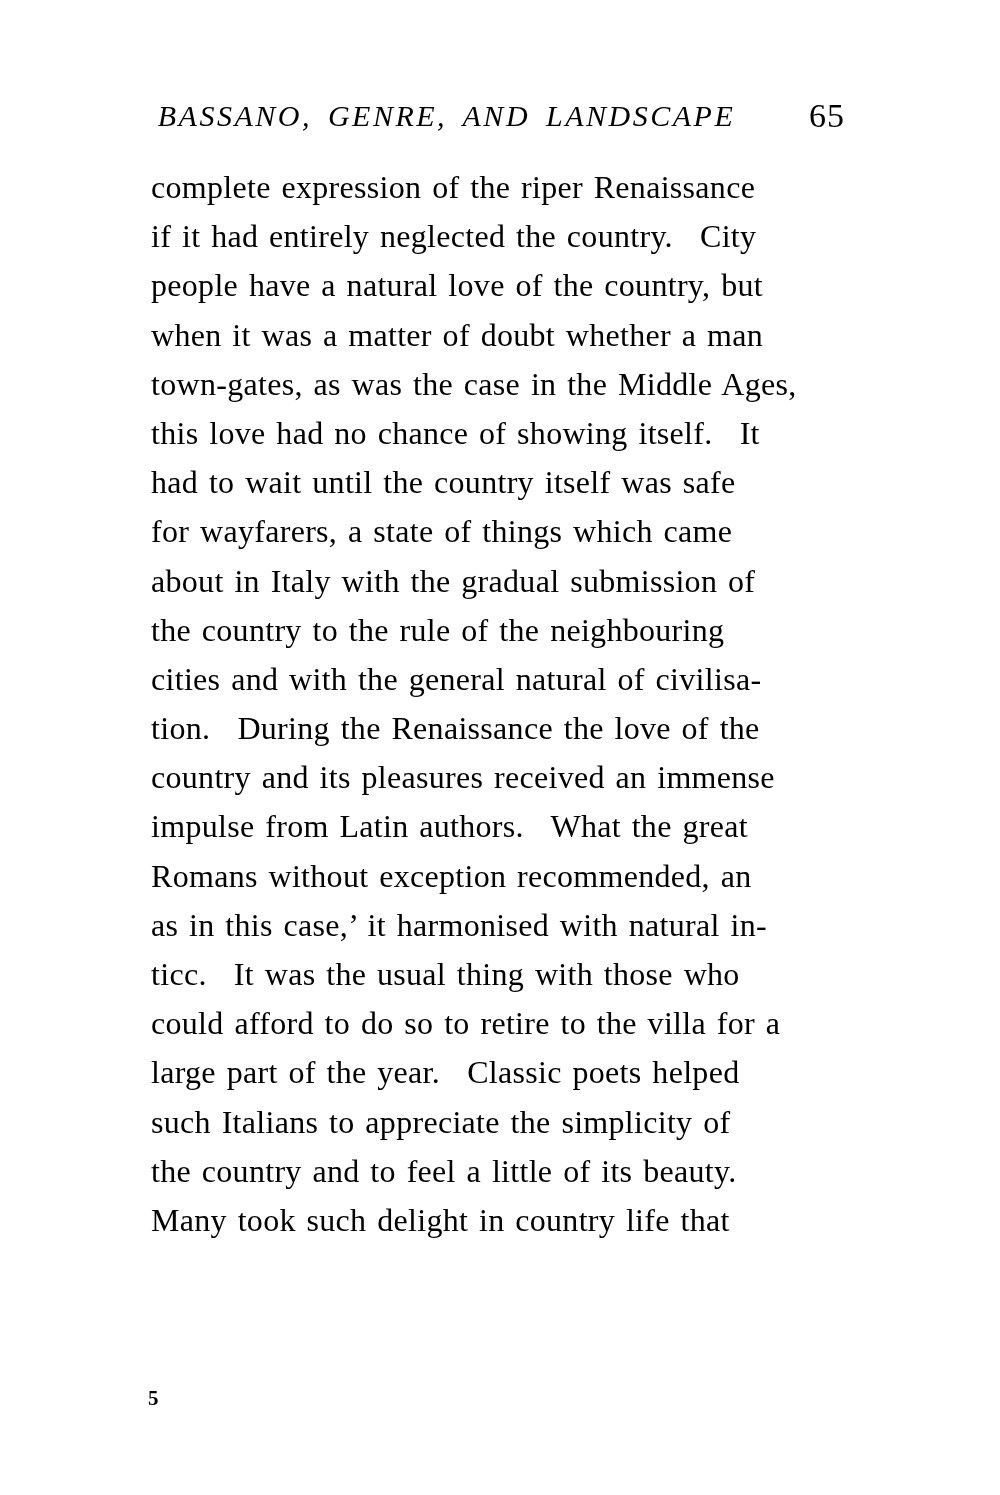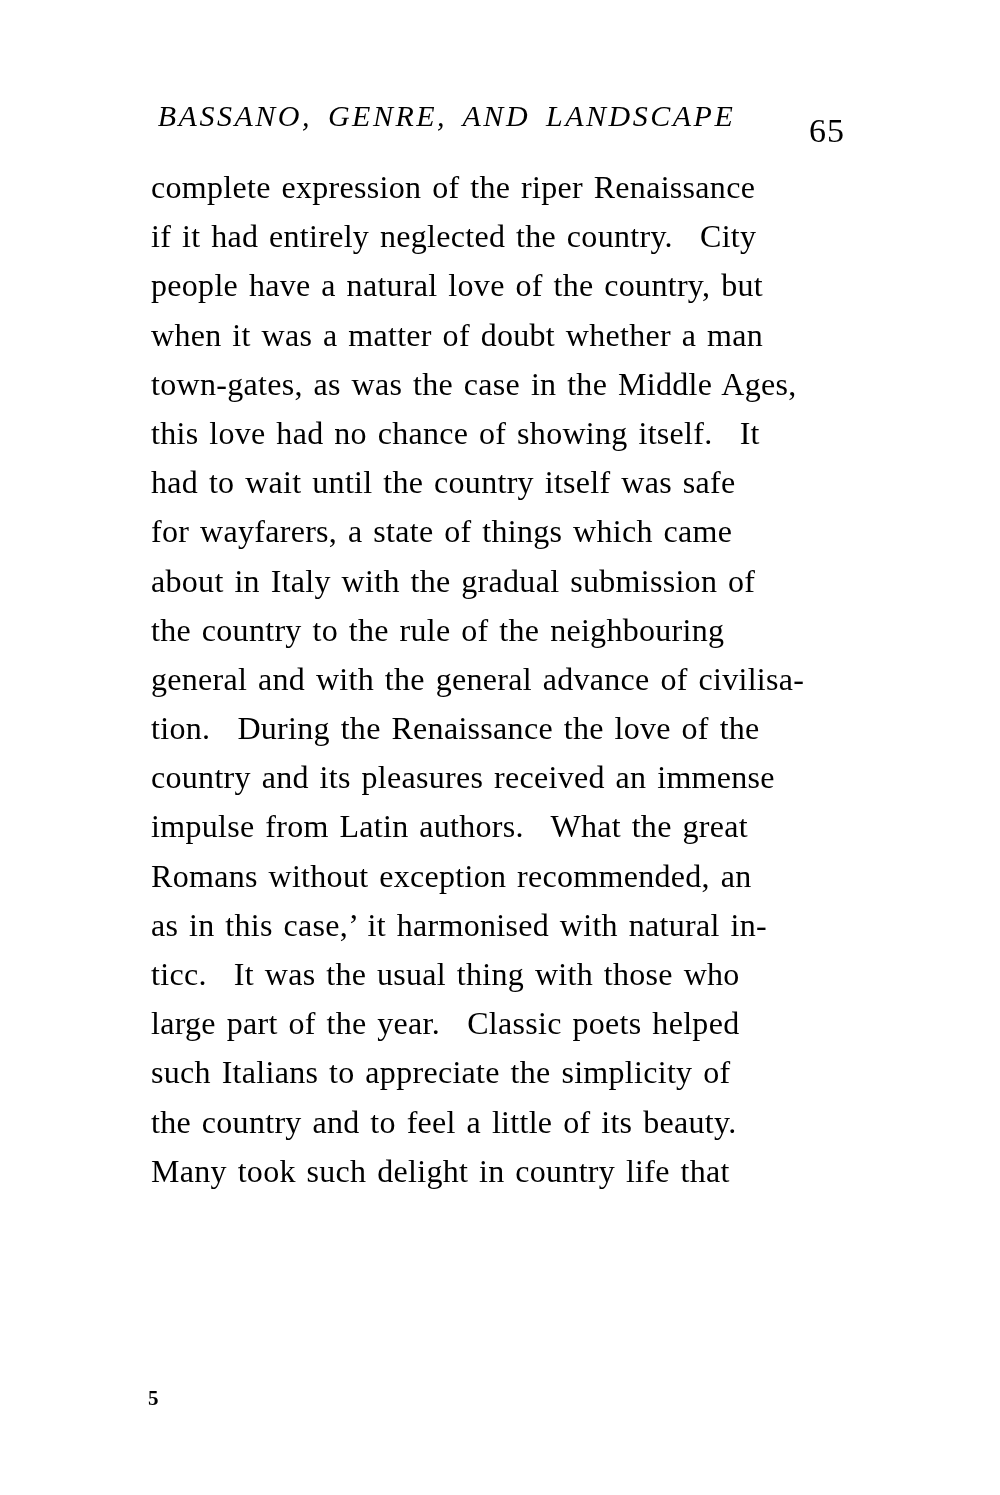--- a/index.html
+++ b/index.html
@@ -33,21 +33,20 @@
     white-space: nowrap;
     line-height: 40px;
   }
   .folio {
     position: absolute;
     right: 0;
     top: 0;
     font-size: 34px;
     line-height: 40px;
     letter-spacing: 1px;
-    margin-top: 15px;
   }
   .body-text {
     position: absolute;
     left: 108px;
     top: 163px;
     width: 737px;
     margin-left: 43px;
   }
   .text-line {
     height: 49.2px;
@@ -90,27 +89,28 @@
     <div class="text-line">complete expression of the riper Renaissance</div>
     <div class="text-line">if it had entirely neglected the country.  City</div>
     <div class="text-line">people have a natural love of the country, but</div>
     <div class="text-line">when it was a matter of doubt whether a man</div>
     <div class="text-line">town-gates, as was the case in the Middle Ages,</div>
     <div class="text-line">this love had no chance of showing itself.  It</div>
     <div class="text-line">had to wait until the country itself was safe</div>
     <div class="text-line">for wayfarers, a state of things which came</div>
     <div class="text-line">about in Italy with the gradual submission of</div>
     <div class="text-line">the country to the rule of the neighbouring</div>
-    <div class="text-line">general and with the general advance of civilisa-</div>
+    <div class="text-line">cities and with the general natural of civilisa-</div>
     <div class="text-line">tion.  During the Renaissance the love of the</div>
     <div class="text-line">country and its pleasures received an immense</div>
     <div class="text-line">impulse from Latin authors.  What the great</div>
     <div class="text-line">Romans without exception recommended, an</div>
     <div class="text-line">as in this case,’ it harmonised with natural in-</div>
     <div class="text-line">ticc.  It was the usual thing with those who</div>
+    <div class="text-line">could afford to do so to retire to the villa for a</div>
     <div class="text-line">large part of the year.  Classic poets helped</div>
     <div class="text-line">such Italians to appreciate the simplicity of</div>
     <div class="text-line">the country and to feel a little of its beauty.</div>
     <div class="text-line">Many took such delight in country life that</div>
   </div>
 
   <div class="signature-mark">5</div>
 
 </div>
 

